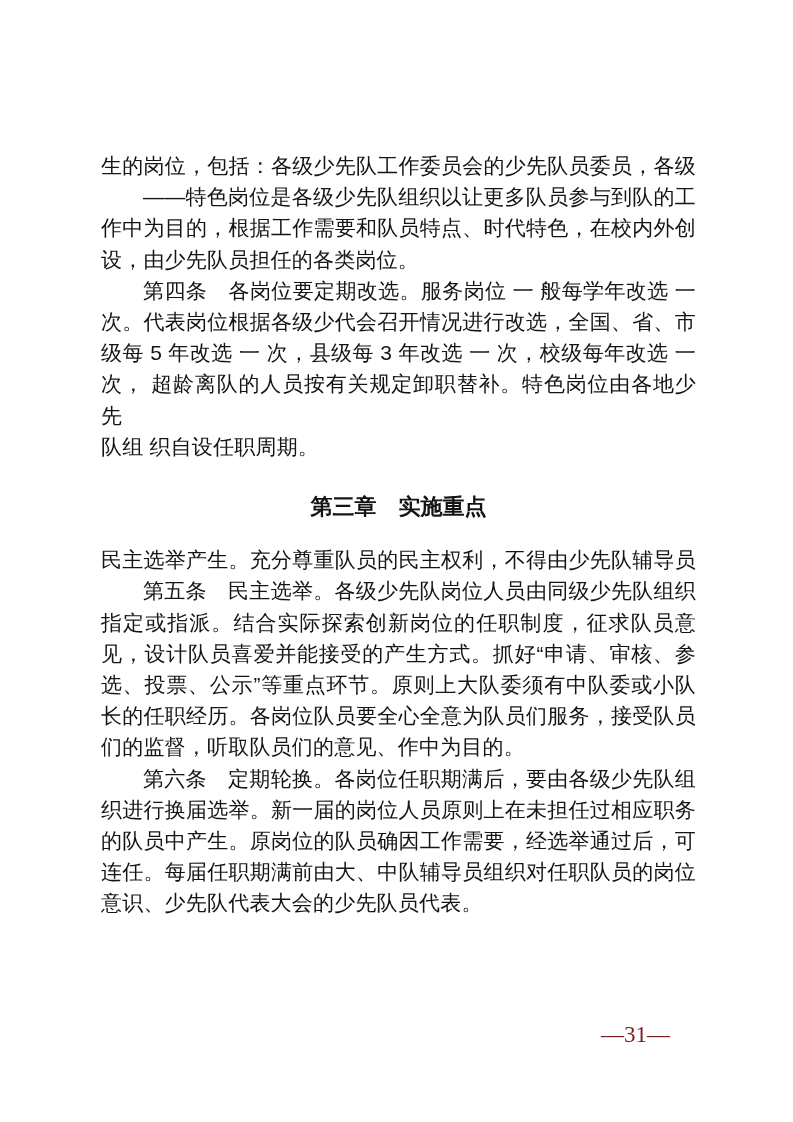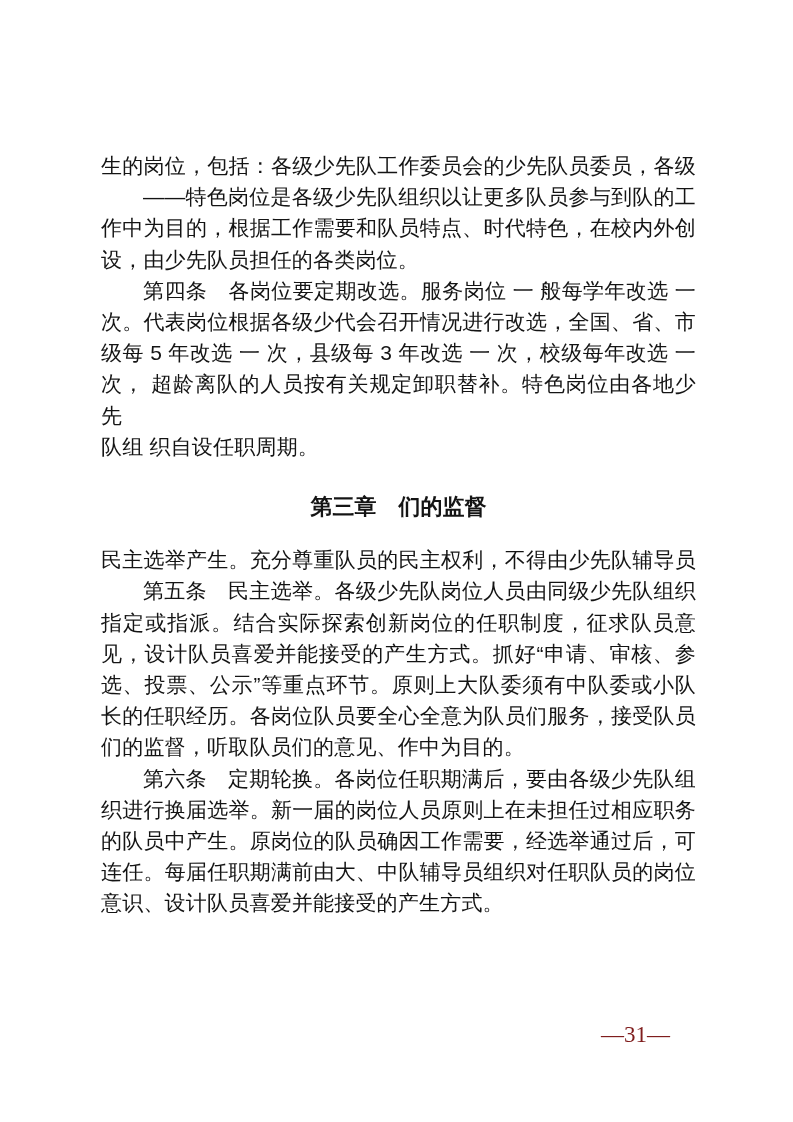--- a/index.html
+++ b/index.html
@@ -75,37 +75,37 @@
     </div>
 
     <div class="para">
       <div class="line para-first">第四条　各岗位要定期改选。服务岗位 一 般每学年改选 一</div>
       <div class="line">次。代表岗位根据各级少代会召开情况进行改选，全国、省、市</div>
       <div class="line">级每 5 年改选 一 次，县级每 3 年改选 一 次，校级每年改选 一</div>
       <div class="line">次， 超龄离队的人员按有关规定卸职替补。特色岗位由各地少先</div>
       <div class="line para-last">队组 织自设任职周期。</div>
     </div>
 
-    <div class="chapter-heading">第三章　们的监督</div>
+    <div class="chapter-heading">第三章　实施重点</div>
 
     <div class="para">
       <div class="line">民主选举产生。充分尊重队员的民主权利，不得由少先队辅导员</div>
       <div class="line para-first">第五条　民主选举。各级少先队岗位人员由同级少先队组织</div>
       <div class="line">指定或指派。结合实际探索创新岗位的任职制度，征求队员意</div>
       <div class="line">见，设计队员喜爱并能接受的产生方式。抓好“申请、审核、参</div>
       <div class="line">选、投票、公示”等重点环节。原则上大队委须有中队委或小队</div>
       <div class="line">长的任职经历。各岗位队员要全心全意为队员们服务，接受队员</div>
       <div class="line para-last">们的监督，听取队员们的意见、作中为目的。</div>
     </div>
 
     <div class="para">
       <div class="line para-first">第六条　定期轮换。各岗位任职期满后，要由各级少先队组</div>
       <div class="line">织进行换届选举。新一届的岗位人员原则上在未担任过相应职务</div>
       <div class="line">的队员中产生。原岗位的队员确因工作需要，经选举通过后，可</div>
       <div class="line">连任。每届任职期满前由大、中队辅导员组织对任职队员的岗位</div>
-      <div class="line para-last">意识、设计队员喜爱并能接受的产生方式。</div>
+      <div class="line para-last">意识、少先队代表大会的少先队员代表。</div>
     </div>
 
   </div>
 
   <div class="page-number">—31—</div>
 
 </div>
 
 </body></html>

